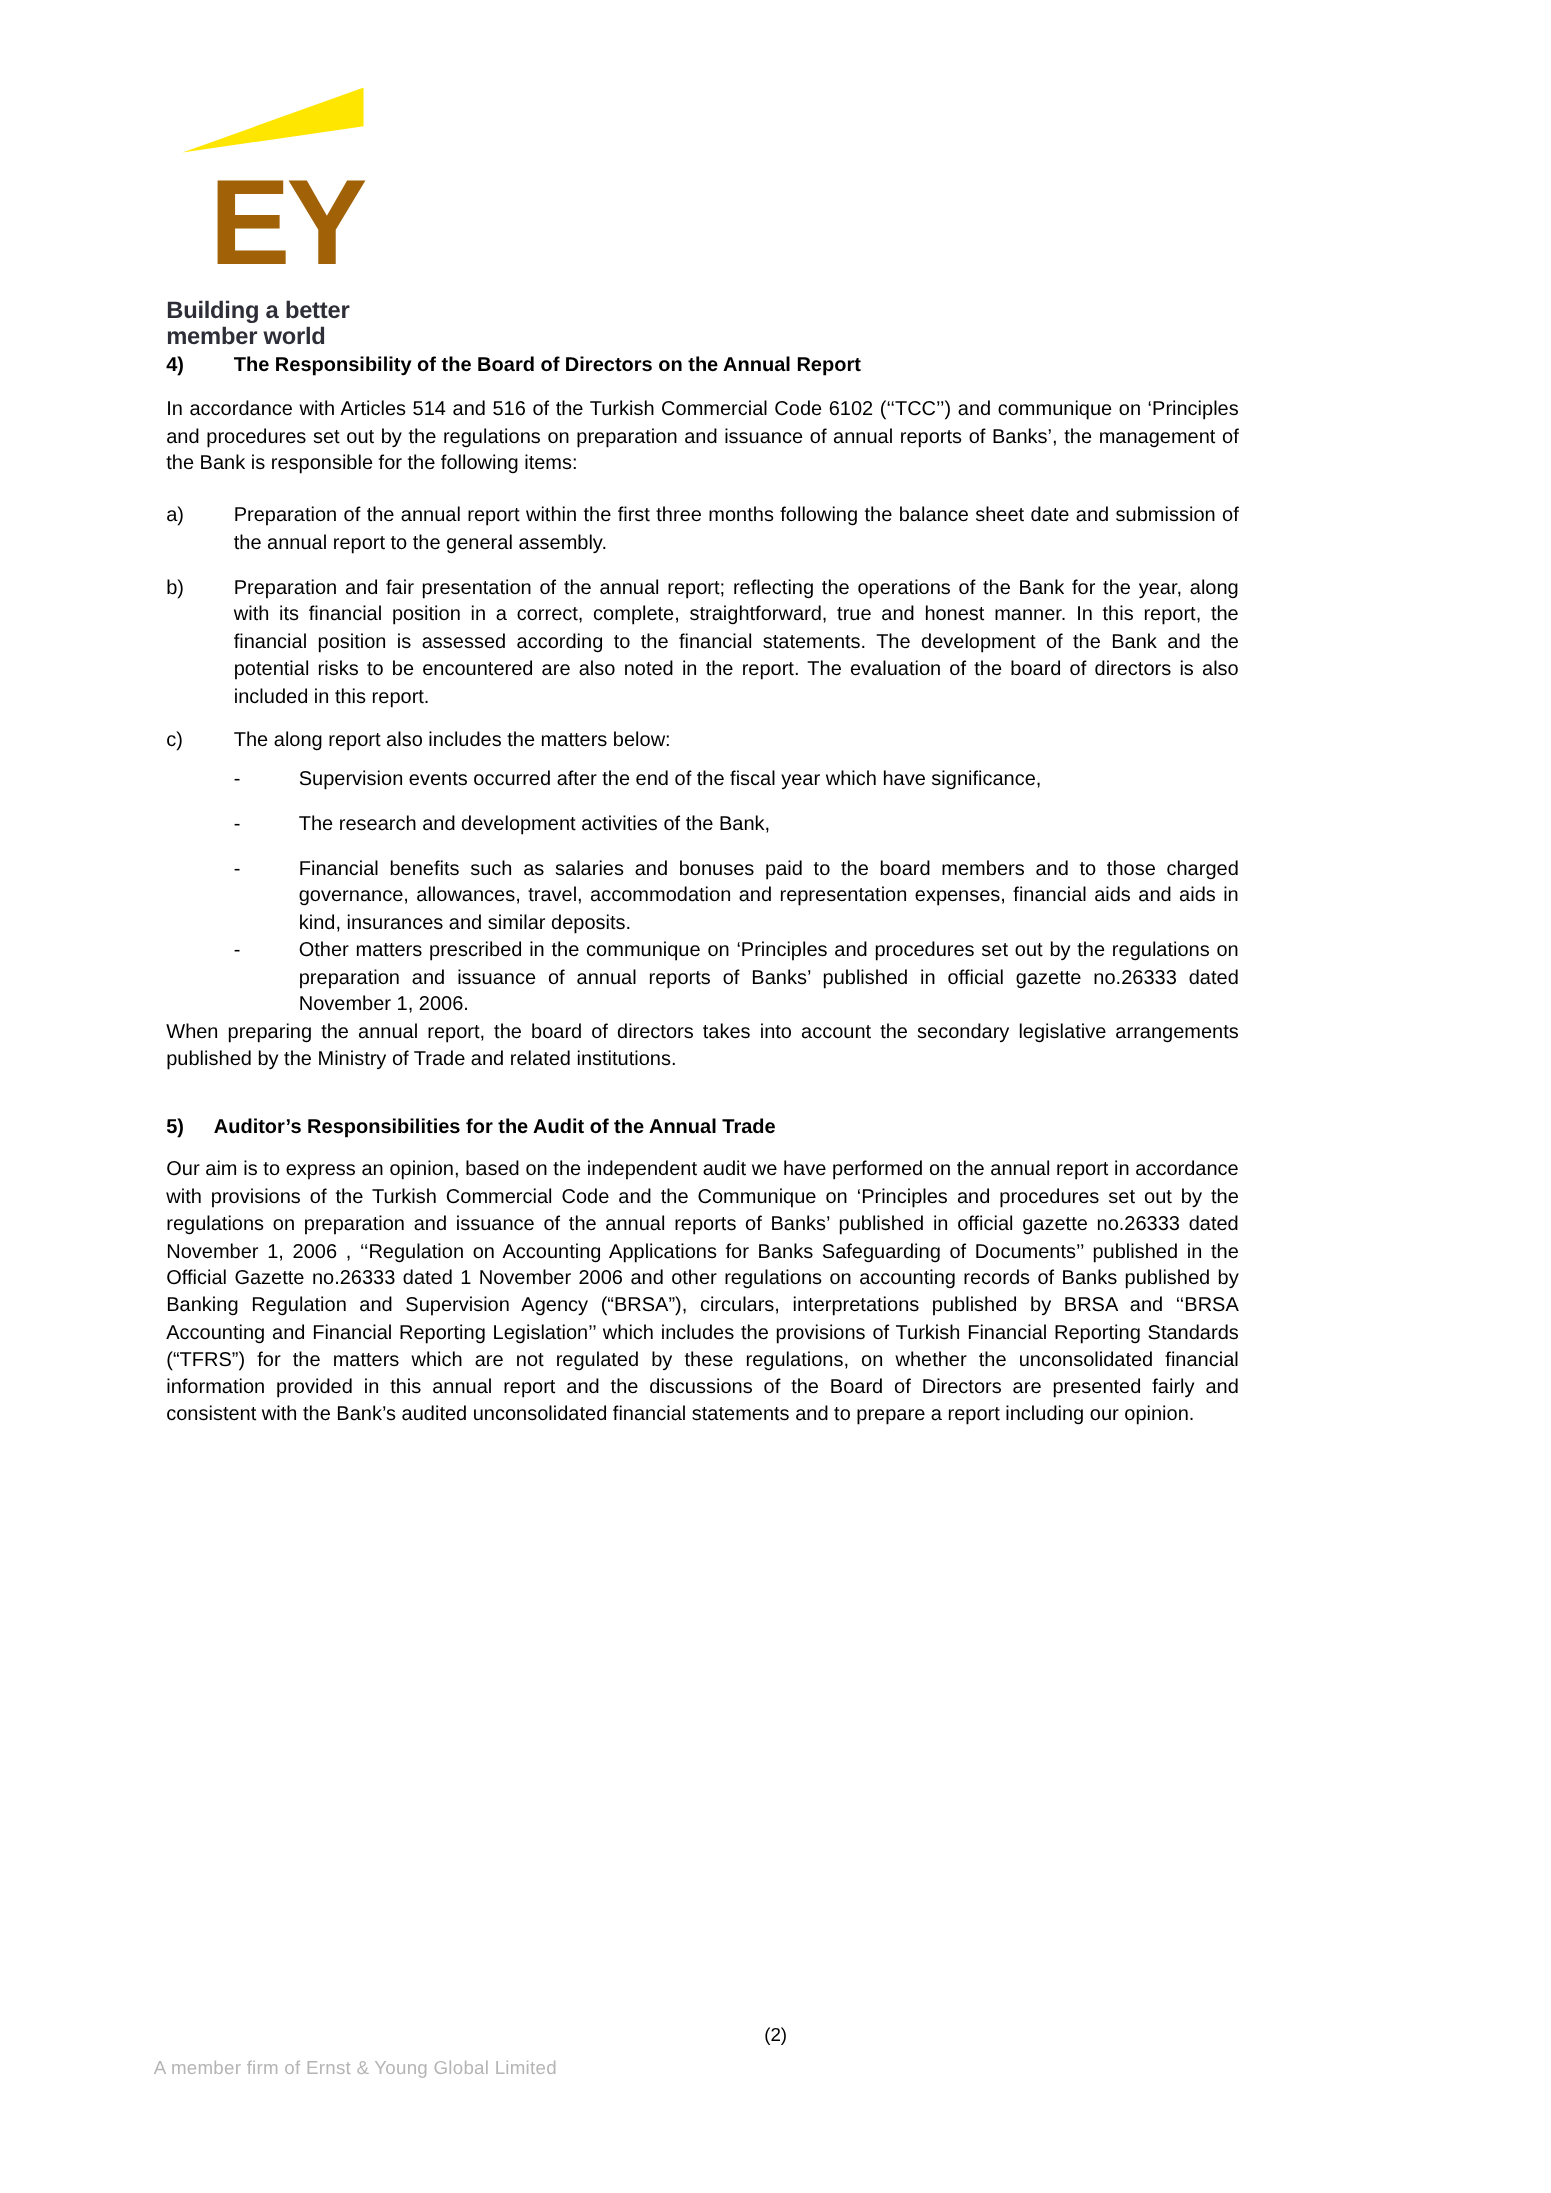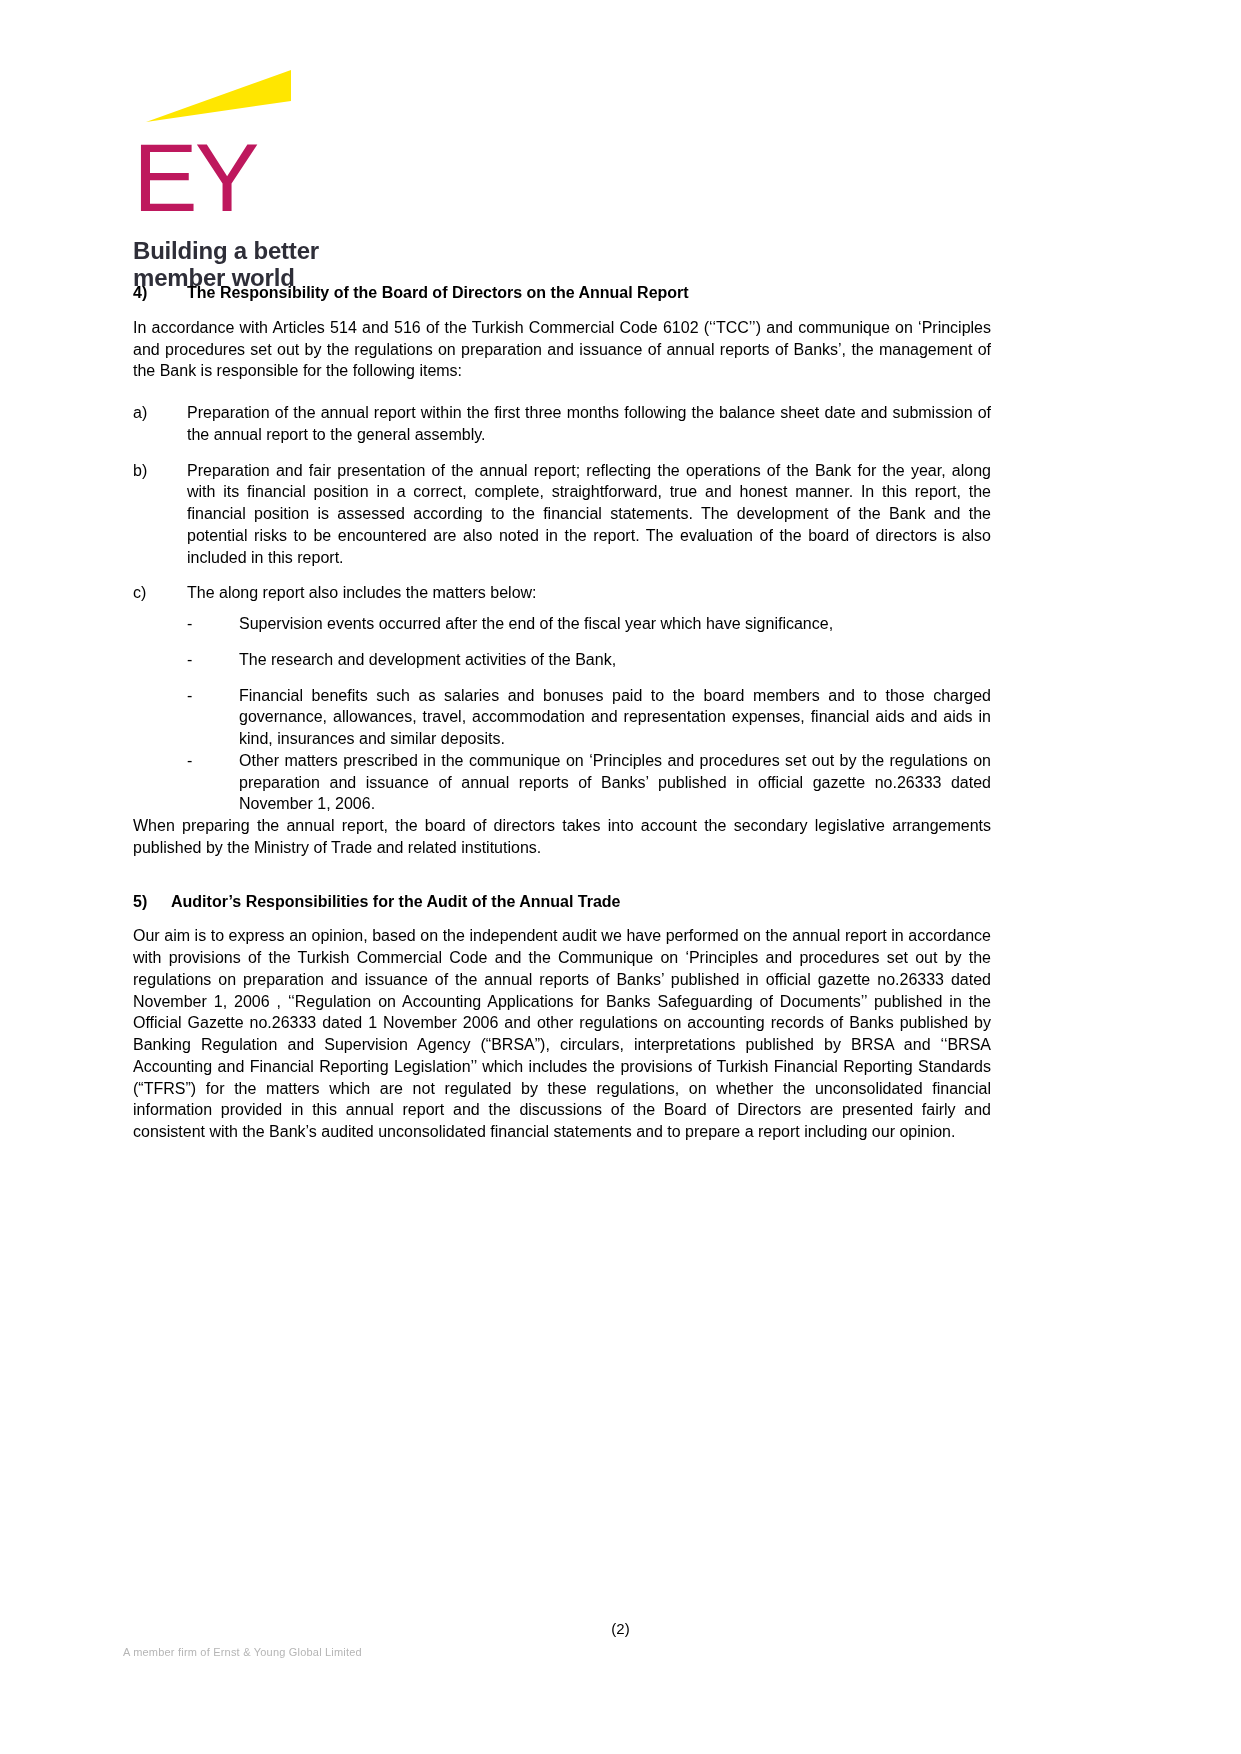--- a/index.html
+++ b/index.html
@@ -10,26 +10,26 @@
     font-family:"Liberation Sans", sans-serif;
     color:#000000;
     overflow:hidden;
   }
 
   
   .logo-block { position:absolute; left:133px; top:70px; }
   .beam-svg { display:block; margin-left:13px; }
   .wordmark {
     margin-top:16px;
-    font-size:97px; font-weight:normal; letter-spacing:-3px;
-    color:#be185d; line-height:0.78;
+    font-size:97px; font-weight:bold; letter-spacing:-3px;
+    color:#a16207; line-height:0.78;text-align:right;
   }
   .tagline {
     margin-top:22px;
-    font-size:24px; font-weight:bold; color:#2e2e38;
+    font-size:19px; font-weight:bold; color:#2e2e38;
     line-height:1.12; letter-spacing:-0.2px;
   }
 
   
   .content {
     position:absolute; left:133px; top:282px; width:858px;
     font-size:16px; line-height:1.36; text-align:justify;
   }
   .heading { display:flex; font-weight:bold; margin:0 0 13px 0; text-align:left; }
   .heading .h-num { flex:0 0 54px; }
@@ -49,21 +49,21 @@
   .sub-item .sub-text { flex:1 1 auto; }
   .sub-item.tight { margin-bottom:0; }
 
   
   .page-number {
     position:absolute; left:0; right:0; top:1620px;
     text-align:center; font-size:15px; color:#000000;
   }
   .member-firm {
     position:absolute; left:123px; top:1646px;
-    font-size:11px; color:#b5b5b5; letter-spacing:0.2px;
+    font-size:15px; color:#b5b5b5; letter-spacing:0.2px;
   }
 </style>
 </head>
 <body>
 
 <div class="page">
 
   <header class="logo-block">
     <svg class="beam-svg" width="145" height="54" viewBox="0 0 145 54">
       <polygon points="0,52 145,0 145,31" fill="#ffe600"></polygon>

